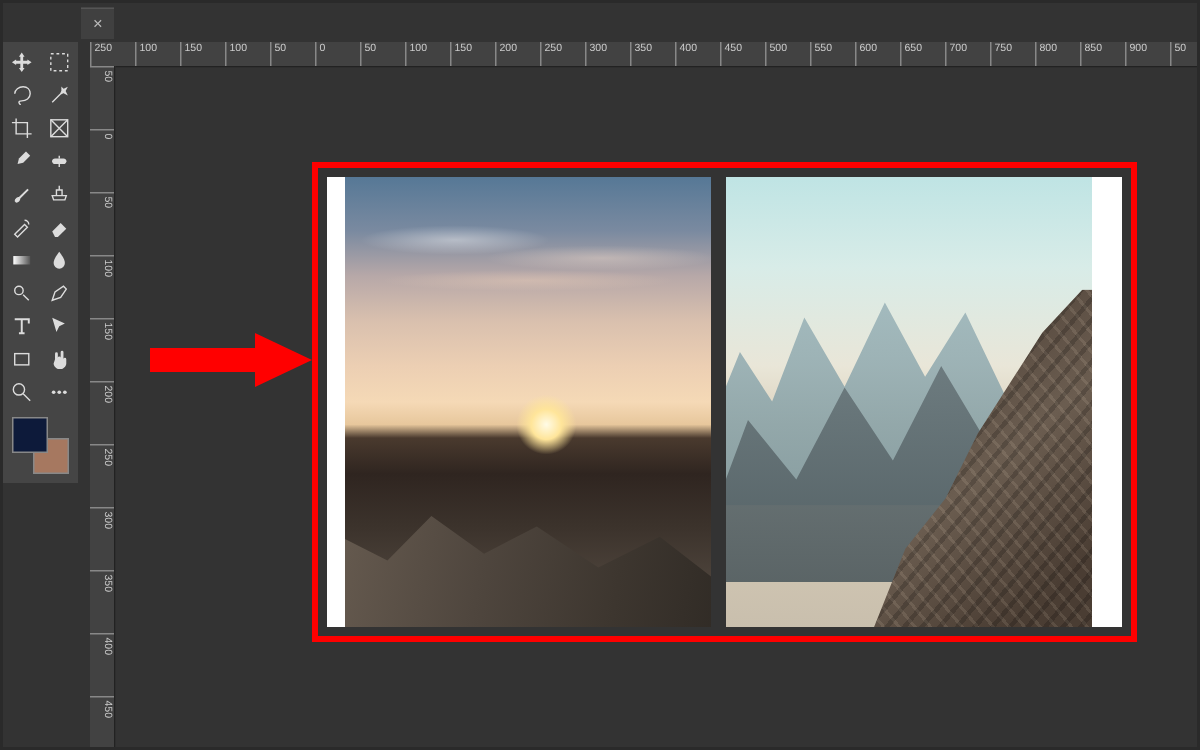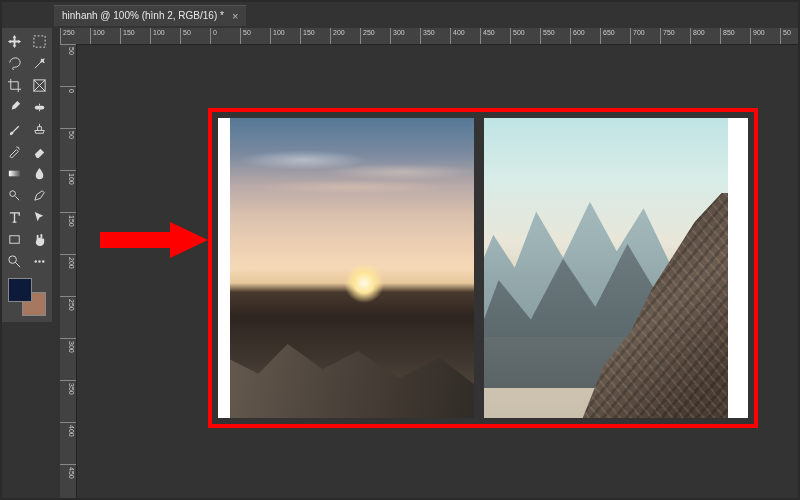--- a/index.html
+++ b/index.html
@@ -251,21 +251,20 @@
     width: 108px;
     height: 40px;
     pointer-events: none;
   }
 </style>
 </head>
 <body>
 
 <div class="tab-bar">
   <div class="tab">
-    <span>hinhanh @ 100% (hình 2, RGB/16) *</span>
     <span class="tab-close">×</span>
   </div>
 </div>
 
 <div class="ruler-h">
   <div class="ticks" id="ruler-h-ticks">
       <div class="tick" style="left: 0px;">250</div>
       <div class="tick" style="left: 30px;">100</div>
       <div class="tick" style="left: 60px;">150</div>
       <div class="tick" style="left: 90px;">100</div>

